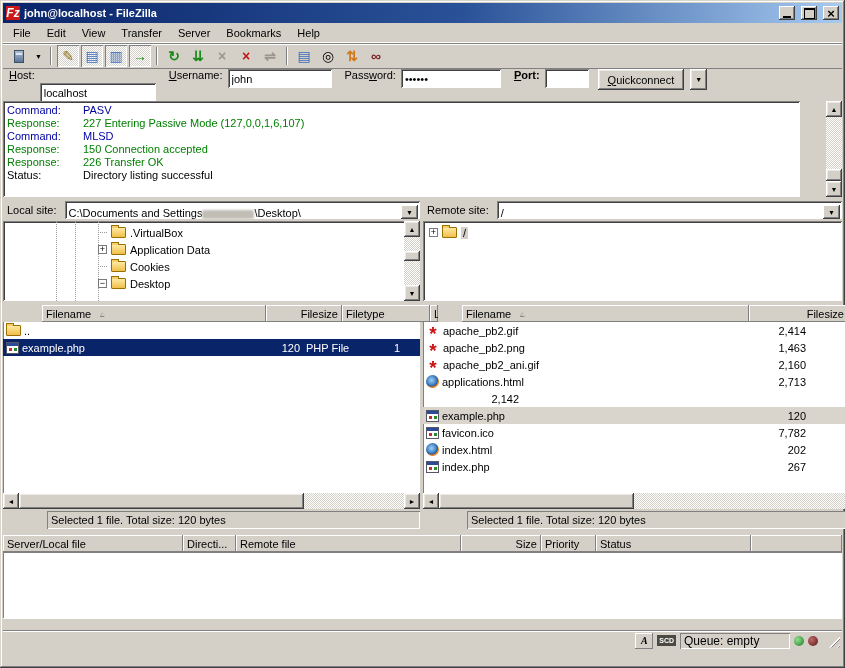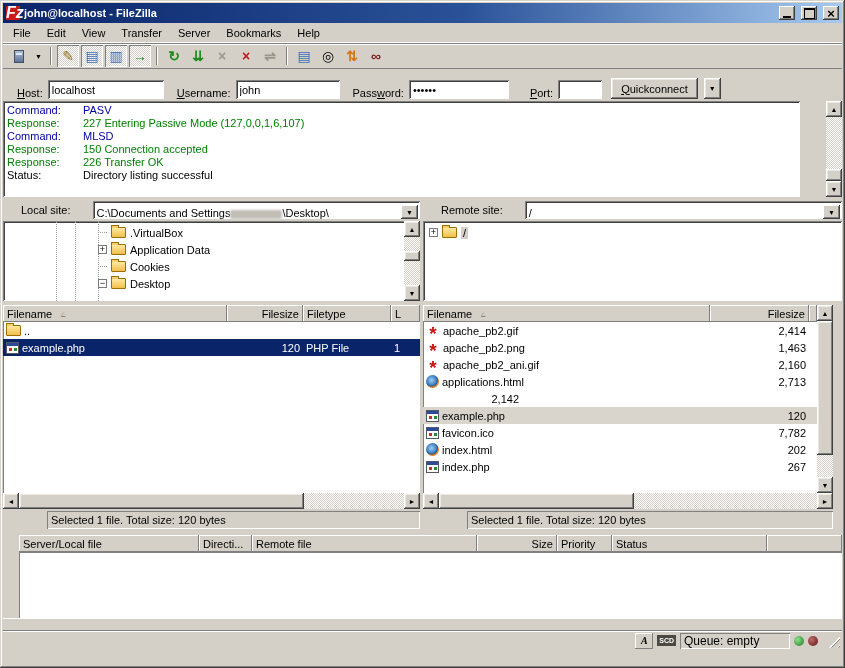--- a/index.html
+++ b/index.html
@@ -9,21 +9,21 @@
   .window{
     width:845px;height:668px;background:#d4d0c8;display:flex;flex-direction:column;
     box-shadow: inset -1px -1px 0 #404040, inset 1px 1px 0 #d8d4cc, inset -2px -2px 0 #808080, inset 2px 2px 0 #fff;
     padding:3px;
   }
 
   
   .titlebar{height:20px;background:linear-gradient(90deg,#0a246a 0%,#2a5298 55%,#a6caf0 100%);
     display:flex;align-items:center;padding:0 3px;gap:4px;flex:0 0 auto;}
   .fz-icon{width:14px;height:14px;background:#cc1a1a;color:#fff;font-weight:bold;font-style:italic;
-    font-size:16px;line-height:14px;text-align:center;flex:0 0 auto;}
+    font-size:12px;line-height:14px;text-align:center;flex:0 0 auto;}
   .title-text{color:#fff;font-weight:bold;font-size:11px;flex:1;white-space:nowrap;overflow:hidden;}
   .winbtn{width:16px;height:14px;background:#d4d0c8;box-shadow:inset -1px -1px 0 #404040,inset 1px 1px 0 #fff,inset -2px -2px 0 #808080;
     display:flex;align-items:center;justify-content:center;margin-left:2px;}
   .btn-min::before{content:"";display:block;width:8px;height:2px;background:#000;margin-top:7px;}
   .btn-max::before{content:"";display:block;width:9px;height:8px;border:1px solid #000;border-top-width:2px;}
   .btn-close::before{content:"×";font-weight:bold;font-size:13px;line-height:11px;}
 
   
   .menubar{height:20px;display:flex;align-items:center;padding-left:2px;flex:0 0 auto;border-bottom:1px solid #fff;}
   .menu-item{padding:3px 8px;cursor:default;}
@@ -41,21 +41,21 @@
   .g-red{color:#c01818;font-weight:bold;}
   .g-blue{color:#3a6ab8;}
   .g-orange{color:#d07818;font-weight:bold;}
   .g-darkred{color:#7a2020;font-weight:bold;}
   .g-dim{color:#9a968e;font-weight:bold;}
   .g-pen{color:#8a6a10;}
   .ic-server{width:10px;height:13px;background:linear-gradient(#aebdd2,#5a7498);border:1px solid #3c5066;position:relative;}
   .ic-server::before{content:"";position:absolute;left:1px;top:2px;width:6px;height:2px;background:#dbe6f2;}
 
   
-  .quickbar{height:30px;display:flex;align-items:flex-end;gap:5px;padding:0 14px;flex:0 0 auto;}
+  .quickbar{height:30px;display:flex;align-items:flex-start;gap:5px;padding:0 6px;flex:0 0 auto;}
   .qc-label{white-space:nowrap;}
   .u{text-decoration:underline;}
   .field{height:19px;background:#fff;border:none;box-shadow:inset 1px 1px 0 #808080,inset -1px -1px 0 #fff,inset 2px 2px 0 #404040;
     font-family:"Liberation Sans",sans-serif;font-size:11px;padding:2px 4px;}
   .qc-btn{height:21px;padding:0 10px;background:#d4d0c8;box-shadow:inset -1px -1px 0 #404040,inset 1px 1px 0 #fff,inset -2px -2px 0 #808080,inset 2px 2px 0 #ece9e2;
     display:flex;align-items:center;margin-left:4px;}
   .qc-drop{width:17px;height:21px;display:flex;align-items:center;justify-content:center;font-size:7px;}
 
   
   .log{height:96px;margin:2px 0;display:flex;flex:0 0 auto;gap:26px;}
@@ -81,21 +81,21 @@
   .sb-lf::before{content:"◄";} .sb-rt::before{content:"►";}
   .sb-thumb{background:#d4d0c8;box-shadow:inset -1px -1px 0 #404040,inset 1px 1px 0 #fff,inset -2px -2px 0 #808080,inset 2px 2px 0 #ece9e2;}
   .sb-space{flex:1;}
 
   
   .panes{display:flex;gap:3px;flex:0 0 auto;}
   .pane-l{width:417px;flex:0 0 auto;display:flex;flex-direction:column;}
   .pane-r{flex:1;display:flex;flex-direction:column;}
 
   .site-row{height:18px;display:flex;align-items:center;gap:4px;margin:2px 0;flex:0 0 auto;}
-  .site-label{white-space:nowrap;padding:0 18px;text-align:right;}
+  .site-label{white-space:nowrap;padding:0 4px;text-align:right;}
   .combo{flex:1;height:18px;background:#fff;box-shadow:inset 1px 1px 0 #808080,inset -1px -1px 0 #fff,inset 2px 2px 0 #404040;
     display:flex;align-items:flex-end;}
   .combo-text{flex:1;padding:0 4px;white-space:nowrap;overflow:hidden;}
   .combo-btn{width:17px;height:14px;margin-right:2px;background:#d4d0c8;
     box-shadow:inset -1px -1px 0 #404040,inset 1px 1px 0 #fff,inset -2px -2px 0 #808080;
     display:flex;align-items:center;justify-content:center;font-size:7px;}
   .combo-btn::before{content:"▼";}
   .redacted{display:inline-block;width:52px;height:9px;background:#c2beb6;filter:blur(1px);border-radius:2px;vertical-align:middle;}
 
   .tree{height:80px;background:#fff;box-shadow:inset 1px 1px 0 #808080,inset -1px -1px 0 #fff,inset 2px 2px 0 #404040;
@@ -120,21 +120,21 @@
   .ic-image::before{content:"*";}
   .ic-browser{width:13px;height:13px;border-radius:50%;
     background:radial-gradient(circle at 42% 40%, #9fd0f5 0%, #3d7fc1 46%, #1d5a9e 55%, #e8821e 63%, #c45f08 100%);}
   .ic-text{width:12px;height:14px;background:#fdfdf4;border:1px solid #8a8a7a;position:relative;}
   .ic-text::before{content:"";position:absolute;left:2px;top:3px;width:7px;height:1px;background:#5577aa;box-shadow:0 3px 0 #5577aa,0 6px 0 #c09a20;}
 
   
   .list-wrap{display:flex;flex-direction:column;flex:0 0 auto;}
   .list-top{display:flex;}
   .list-main{flex:1;display:flex;flex-direction:column;min-width:0;}
-  .lheader{height:17px;display:flex;flex:0 0 auto;}
+  .lheader{height:17px;display:flex;flex:0 0 auto;margin-left:39px;}
   .hcell{background:#d4d0c8;box-shadow:inset -1px -1px 0 #808080,inset 1px 1px 0 #fff;
     padding:1px 4px;display:flex;align-items:center;white-space:nowrap;overflow:hidden;}
   .hcell .sort{margin-left:8px;font-size:8px;color:#cfcbc3;text-shadow:-1px 1px 0 #8a867e;}
   .hcell .sort::before{content:"▲";}
   .lbody{background:#fff;flex:1;overflow:hidden;box-shadow:inset 1px 0 0 #808080;}
   .lrow{height:17px;display:flex;align-items:center;}
   .lrow .cell{display:flex;align-items:center;gap:3px;padding:0 3px;white-space:nowrap;overflow:hidden;height:17px;}
   .num{justify-content:flex-end;}
   .lrow.sel-focus{background:#0a246a;color:#fff;}
   .lrow.sel-blur{background:#d9d5cd;}
@@ -143,21 +143,21 @@
   .lc-name{width:224px;flex:0 0 auto;} .lc-size{width:76px;flex:0 0 auto;} .lc-type{width:88px;flex:0 0 auto;} .lc-mod{flex:1;min-width:0;}
   
   .rc-name{width:287px;flex:0 0 auto;} .rc-size{width:99px;flex:0 0 auto;} .rc-stub{flex:1;min-width:0;}
 
   .pane-status{height:18px;margin-top:2px;background:#d4d0c8;box-shadow:inset 1px 1px 0 #808080,inset -1px -1px 0 #fff;
     display:flex;align-items:center;padding:0 4px;flex:0 0 auto;margin-left:44px;}
 
   .local-body-h{height:171px;}
 
   
-  .queue{margin-top:6px;flex:0 0 auto;margin-left:16px;}
+  .queue{margin-top:6px;flex:0 0 auto;}
   .qheader{height:17px;display:flex;}
   .qc0{width:180px;flex:0 0 auto;} .qc1{width:53px;flex:0 0 auto;} .qc2{width:225px;flex:0 0 auto;}
   .qc3{width:80px;flex:0 0 auto;} .qc4{width:55px;flex:0 0 auto;} .qc5{width:155px;flex:0 0 auto;} .qc6{flex:1;}
   .qbody{height:66px;background:#fff;box-shadow:inset 1px 1px 0 #808080,inset -1px -1px 0 #fff;}
 
   
   .tabs{height:21px;display:flex;align-items:flex-end;padding-left:3px;margin-top:4px;flex:0 0 auto;}
   .tab{height:18px;padding:2px 12px;background:#d4d0c8;margin-right:1px;
     box-shadow:inset -1px 0 0 #808080,inset 1px 1px 0 #fff;border-radius:2px 2px 0 0;white-space:nowrap;}
   .tab.active{height:21px;background:#fbf9f5;font-weight:bold;box-shadow:inset -1px 0 0 #404040,inset 1px 1px 0 #fff;}
@@ -222,21 +222,21 @@
     <div class="tbtn g-darkred">∞</div>
   </div>
 
   <div class="quickbar">
     <span class="qc-label"><span class="u">H</span><span>ost:</span></span>
     <input class="field" style="width: 116px; margin-top: 14px;" readonly="" value="localhost">
     <span class="qc-label" style="margin-left:8px;"><span class="u">U</span><span>sername:</span></span>
     <input class="field" style="width: 104px;" readonly="" value="john">
     <span class="qc-label" style="margin-left:8px;"><span>Pass</span><span class="u">w</span><span>ord:</span></span>
     <input class="field" style="width: 100px;" readonly="" value="••••••">
-    <span class="qc-label" style="margin-left:16px;"><span class="u">P</span><span>ort:</span></span>
+    <span class="qc-label" style="margin-left:8px;font-weight:bold;"><span class="u">P</span><span>ort:</span></span>
     <input class="field" style="width: 44px;" readonly="" value="">
     <div class="qc-btn">
         <span class="u">Q</span>
         <span>uickconnect</span>
       </div>
     <div class="qc-btn qc-drop" style="padding:0;margin-left:1px;">▼</div>
   </div>
 
   <div class="log">
     <div class="log-body">

